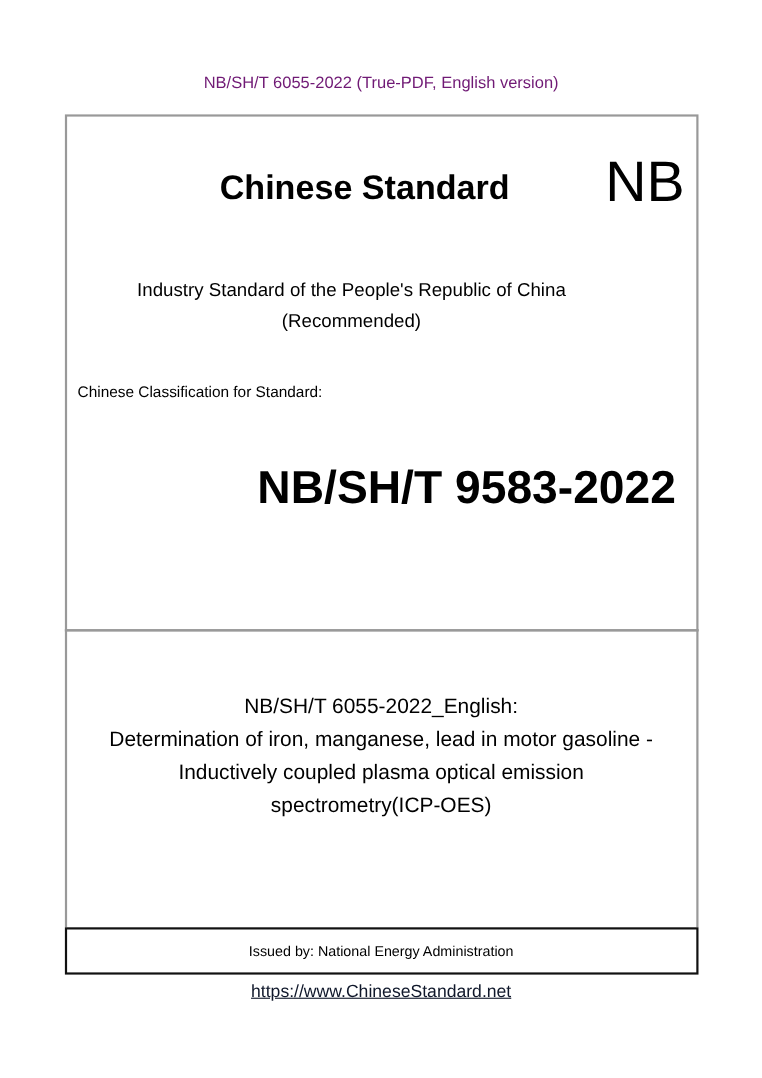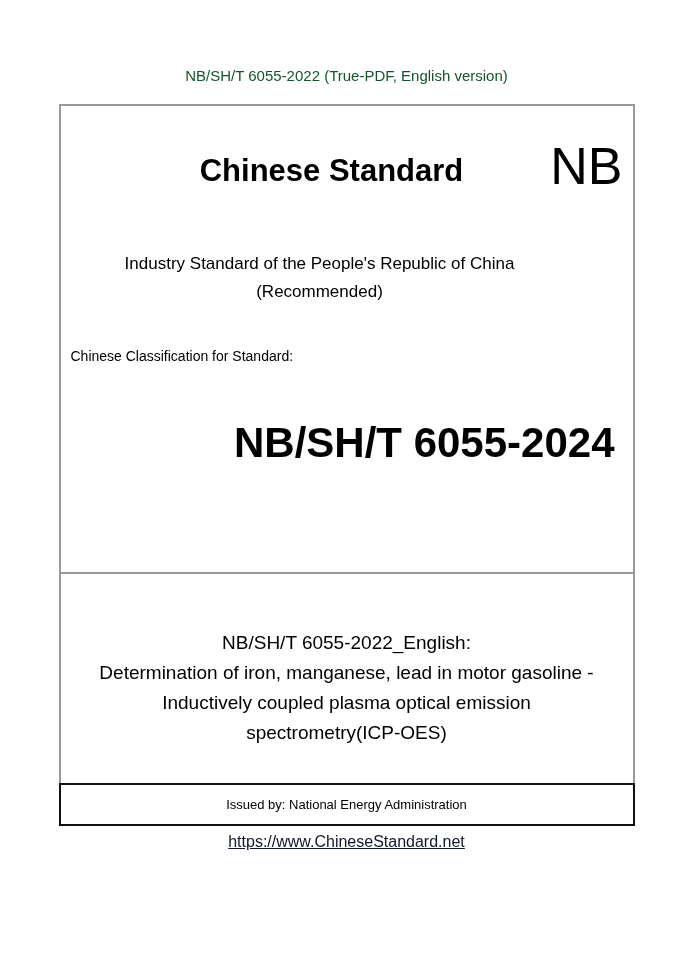--- a/index.html
+++ b/index.html
@@ -11,21 +11,21 @@
     overflow: hidden;
   }
   .page { position: relative; width: 693px; height: 980px; }
 
   
   .page-header {
     padding-top: 66px;
     text-align: center;
     font-size: 15px;
     line-height: 19px;
-    color: #14532d;
+    color: #701a75;
   }
 
   
   .box {
     box-sizing: border-box;
     width: 576px;
     margin: 0 auto;
     position: relative;
   }
 
@@ -55,21 +55,21 @@
     font-size: 14px; line-height: 18px;
   }
   .std-number {
     position: absolute; top: 314px; right: 18px;
     font-size: 42px; font-weight: 700; line-height: 1.1;
   }
 
   
   .title-box {
     margin-top: -2px;
-    height: 211px;
+    height: 271px;
     border: 2px solid #999999;
     border-bottom: none;
   }
   .title-block {
     position: absolute; top: 54px; left: 6px; right: 6px;
     text-align: center;
     font-size: 19px; line-height: 30px;
   }
   .dates-row {
     position: absolute; bottom: 16px; left: 20px; right: 20px;
@@ -105,21 +105,21 @@
   <div class="page-header">NB/SH/T 6055-2022 (True-PDF, English version)</div>
 
   <div class="box cover-box">
     <div class="brand">Chinese Standard</div>
     <div class="nb-logo">NB</div>
     <div class="standard-type">
       <div>Industry Standard of the People's Republic of China</div>
       <div>(Recommended)</div>
     </div>
     <div class="classification">Chinese Classification for Standard:</div>
-    <div class="std-number">NB/SH/T 6055-2024</div>
+    <div class="std-number">NB/SH/T 9583-2022</div>
   </div>
 
   <div class="box title-box">
     <div class="title-block">
       <div>NB/SH/T 6055-2022_English:</div>
       <div>Determination of iron, manganese, lead in motor gasoline -</div>
       <div>Inductively coupled plasma optical emission</div>
       <div>spectrometry(ICP-OES)</div>
     </div>
   </div>

